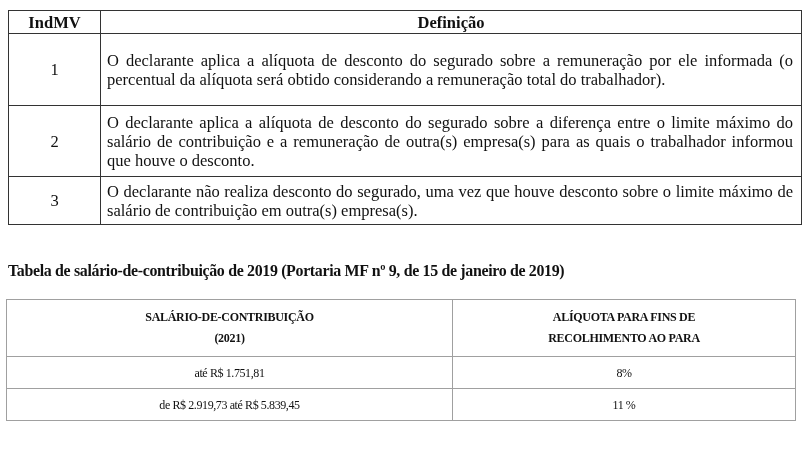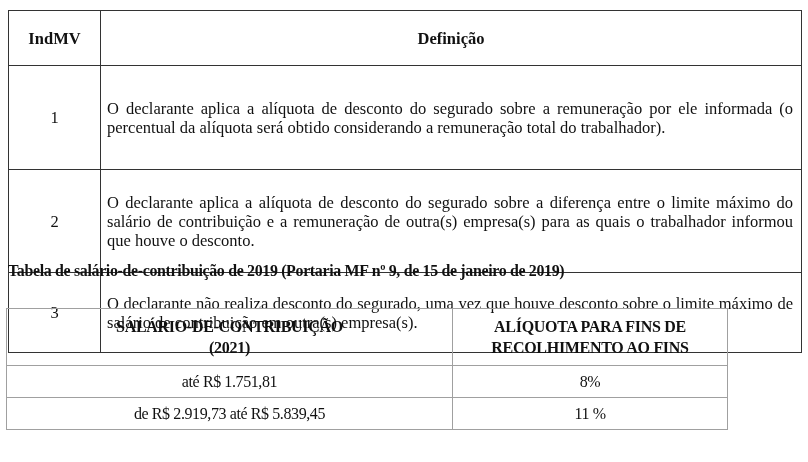--- a/index.html
+++ b/index.html
@@ -21,21 +21,21 @@
       left: 8px;
       top: 10px;
       width: 794px;
       border-collapse: collapse;
       table-layout: fixed;
       font-size: 16.5px;
       line-height: 19px;
     }
     .t1 td, .t1 th {
       border: 1.3px solid #333333;
-      padding: 16px;
+      padding: 0;
       vertical-align: middle;
     }
     .t1 th {
       font-weight: bold;
       text-align: center;
       height: 22px;
       line-height: 21px;
     }
     .t1 col.c1 { width: 92px; }
     .t1 td.ind {
@@ -61,25 +61,25 @@
       letter-spacing: -0.35px;
       white-space: nowrap;
       transform: scaleX(0.965);
       transform-origin: left center;
     }
 
     
     .t2 {
       position: absolute;
       left: 6px;
-      top: 308px;
-      width: 722px;
+      top: 299px;
+      width: 790px;
       border-collapse: collapse;
       table-layout: fixed;
-      font-size: 16px;
+      font-size: 12px;
       line-height: 20px;
     }
     .t2 td, .t2 th {
       border: 1.5px solid #a0a0a0;
       padding: 0;
       text-align: center;
       vertical-align: middle;
     }
     .t2 col.c1 { width: 446px; }
     .t2 th {
@@ -132,21 +132,21 @@
     <col class="c2">
   </colgroup>
   <tbody>
       <tr>
     <th>
       <span class="hl">SALÁRIO-DE-CONTRIBUIÇÃO</span>
       <span class="hl">(2021)</span>
     </th>
     <th>
       <span class="hl">ALÍQUOTA PARA FINS DE</span>
-      <span class="hl">RECOLHIMENTO AO FINS</span>
+      <span class="hl">RECOLHIMENTO AO PARA</span>
     </th>
   </tr>
   <tr>
     <td>até R$ 1.751,81</td>
     <td>8%</td>
   </tr>
   <tr>
     <td>de R$ 2.919,73 até R$ 5.839,45</td>
     <td>11 %</td>
   </tr>

